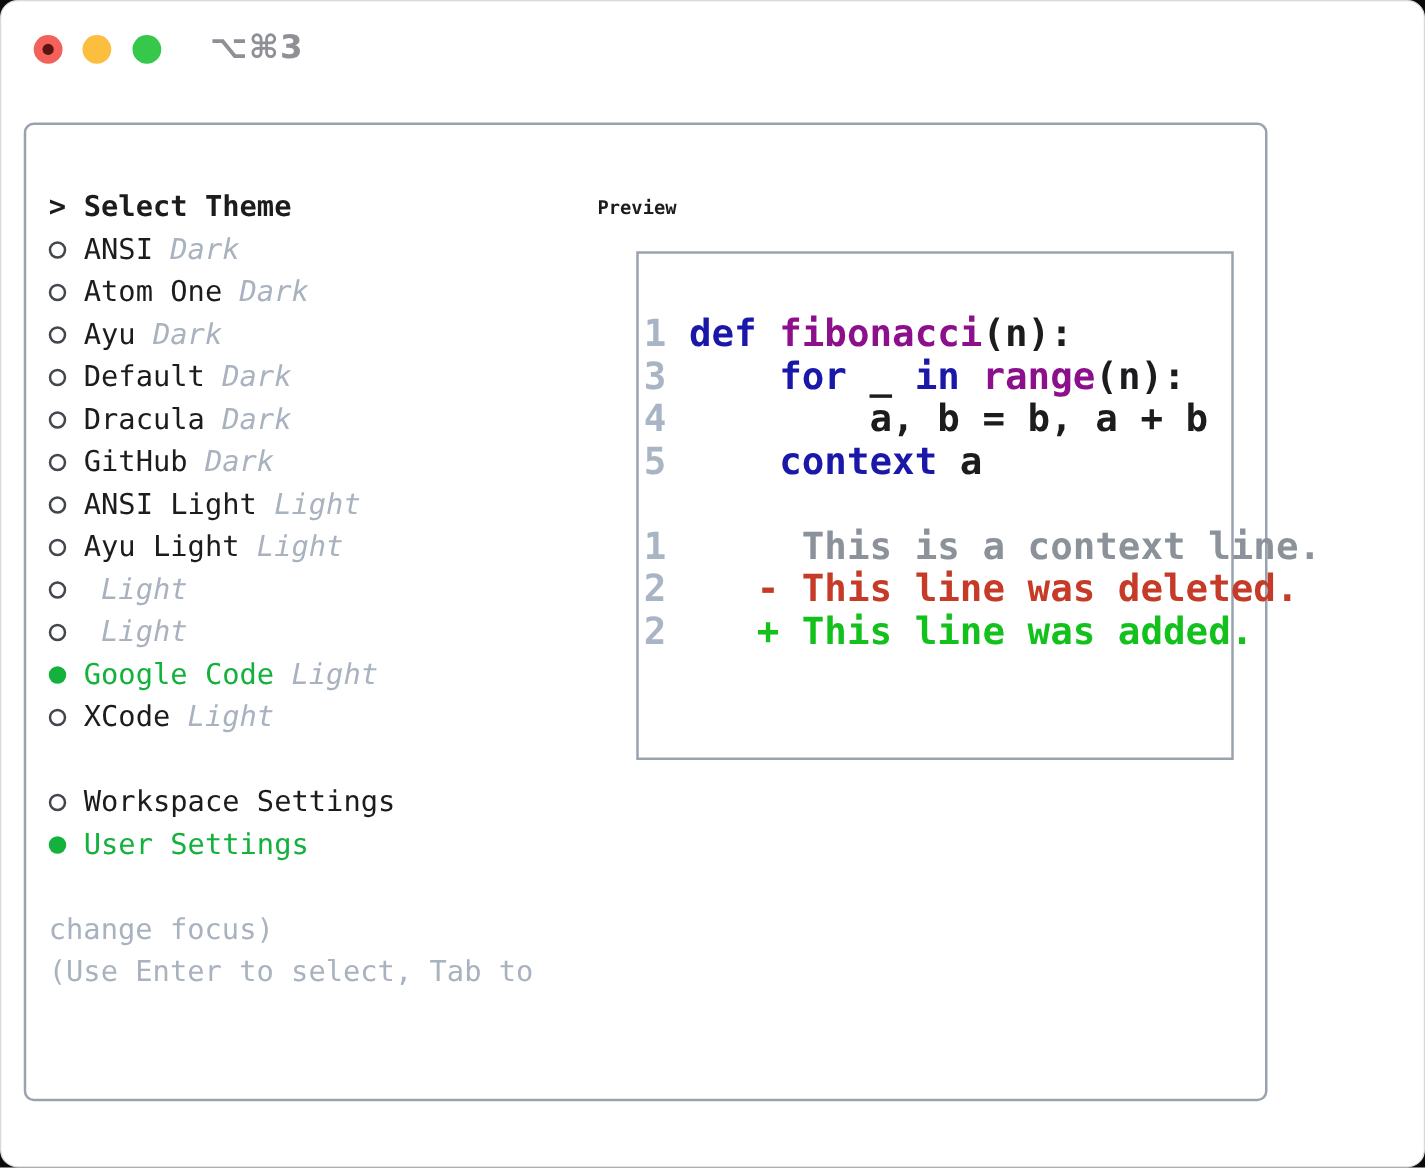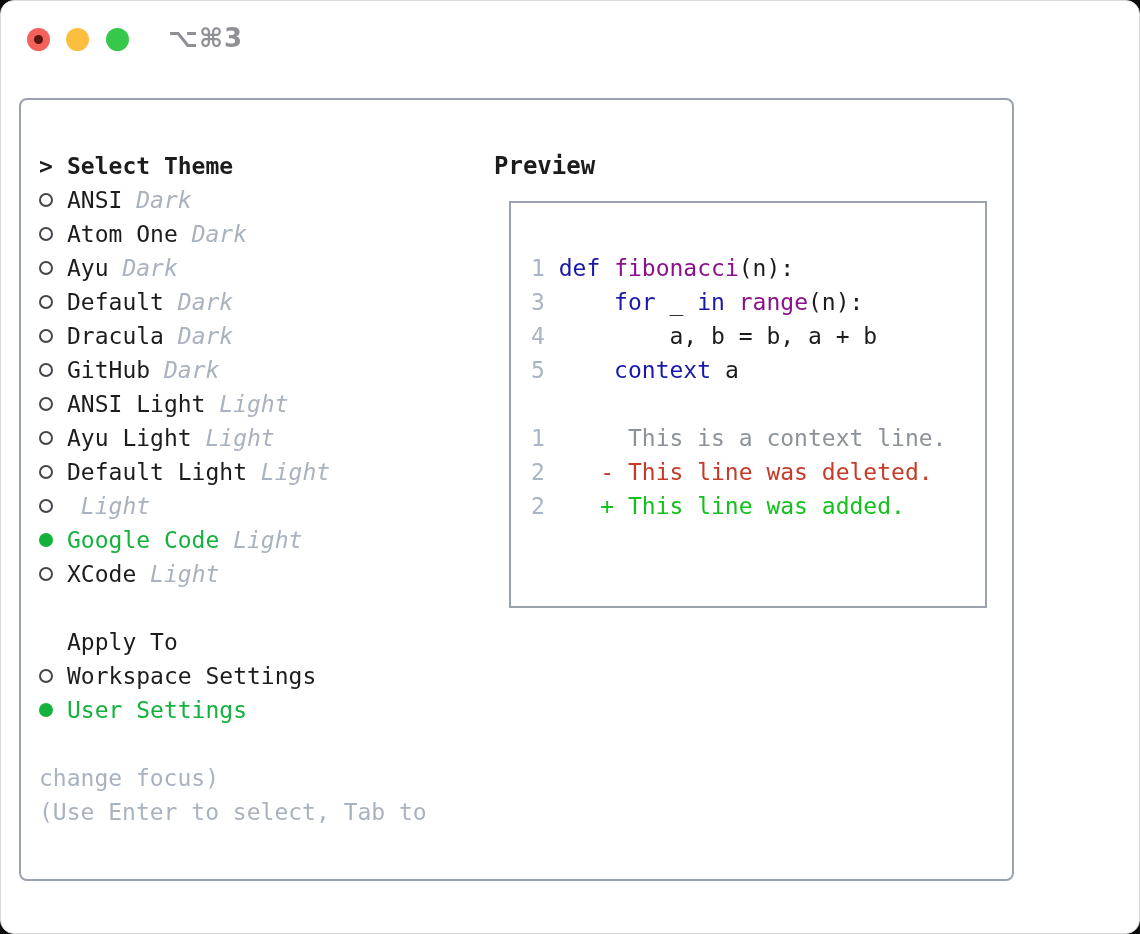--- a/index.html
+++ b/index.html
@@ -49,29 +49,29 @@
     position:absolute; left:0; top:10px; width:14px; height:14px;
     border:2px solid #43464c; border-radius:50%;
   }
   .bullet.filled { border:none; background:var(--c-green); }
   .muted { color:var(--c-muted);font-style:italic; }
   .tname.selected, .oname.selected { color:var(--c-green); }
   .blankrow { height:34px; }
   .help { height:34px; white-space:pre; color:var(--c-muted); }
   
   .preview-hdr {
-    position:absolute; left:473px; top:49px;
-    font-size:24px; line-height:34px; font-weight:700; color:var(--c-text);
+    position:absolute; left:457px; top:49px;
+    font-size:15px; line-height:34px; font-weight:700; color:var(--c-text);
     white-space:pre;
   }
   .preview-box {
     position:absolute; left:488px; top:101px; width:478px; height:407px;
     border:2px solid var(--c-border); background:#fff;
   }
-  .pcontent { position:absolute; left:20px; top:48px; font-size:23px; line-height:34px; }
+  .pcontent { position:absolute; left:4px; top:48px; font-size:30px; line-height:34px;font-weight:bold; }
   .pline { height:34px; white-space:pre; color:var(--c-text); }
   .lnum { color:var(--c-lnum); }
   .pln { color:var(--c-text); }
   .kwd { color:var(--c-kwd); }
   .typ { color:var(--c-typ); }
   .lit { color:var(--c-lit); }
   .ctx { color:var(--c-ctx); }
   .del { color:var(--c-del); }
   .add { color:var(--c-add); }
 </style>
@@ -98,30 +98,26 @@
       </div>
       <div id="theme-list">
           <div class="row"><span class="gutter"><span class="bullet"></span></span><span class="tname">ANSI</span><span class="muted"> Dark</span></div>
           <div class="row"><span class="gutter"><span class="bullet"></span></span><span class="tname">Atom One</span><span class="muted"> Dark</span></div>
           <div class="row"><span class="gutter"><span class="bullet"></span></span><span class="tname">Ayu</span><span class="muted"> Dark</span></div>
           <div class="row"><span class="gutter"><span class="bullet"></span></span><span class="tname">Default</span><span class="muted"> Dark</span></div>
           <div class="row"><span class="gutter"><span class="bullet"></span></span><span class="tname">Dracula</span><span class="muted"> Dark</span></div>
           <div class="row"><span class="gutter"><span class="bullet"></span></span><span class="tname">GitHub</span><span class="muted"> Dark</span></div>
           <div class="row"><span class="gutter"><span class="bullet"></span></span><span class="tname">ANSI Light</span><span class="muted"> Light</span></div>
           <div class="row"><span class="gutter"><span class="bullet"></span></span><span class="tname">Ayu Light</span><span class="muted"> Light</span></div>
-          <div class="row"><span class="gutter"><span class="bullet"></span></span><span class="tname">Default Light</span><span class="muted"> Light</span></div>
+          <div class="row"><span class="gutter"><span class="bullet"></span></span><span class="muted"> Light</span></div>
           <div class="row"><span class="gutter"><span class="bullet"></span></span><span class="muted"> Light</span></div>
           <div class="row"><span class="gutter"><span class="bullet filled"></span></span><span class="tname selected">Google Code</span><span class="muted"> Light</span></div>
           <div class="row"><span class="gutter"><span class="bullet"></span></span><span class="tname">XCode</span><span class="muted"> Light</span></div>
         </div>
       <div class="blankrow"></div>
-      <div class="row">
-        <span class="gutter"></span>
-        <span>Apply To</span>
-      </div>
       <div id="apply-list">
           <div class="row"><span class="gutter"><span class="bullet"></span></span><span class="tname">Workspace Settings</span></div>
           <div class="row"><span class="gutter"><span class="bullet filled"></span></span><span class="tname selected">User Settings</span></div>
         </div>
       <div class="blankrow"></div>
       <div class="help">change focus)</div>
       <div class="help">(Use Enter to select, Tab to</div>
     </div>
 
     <div class="preview-hdr">Preview</div>

